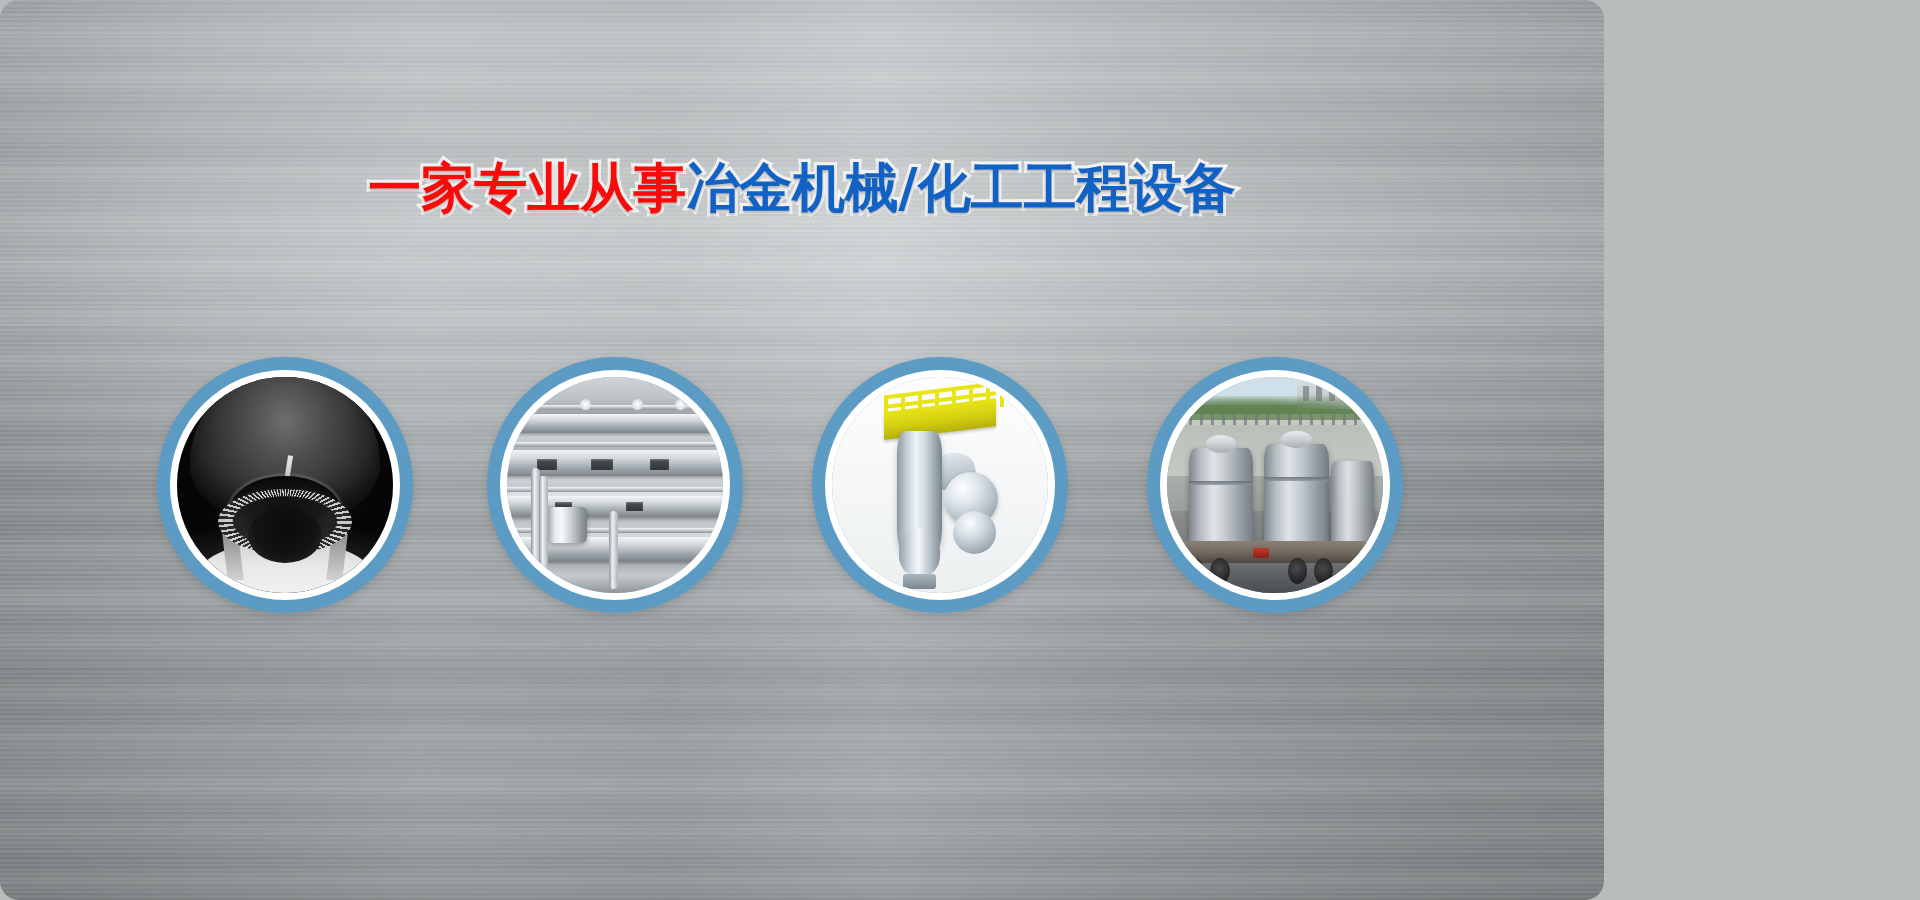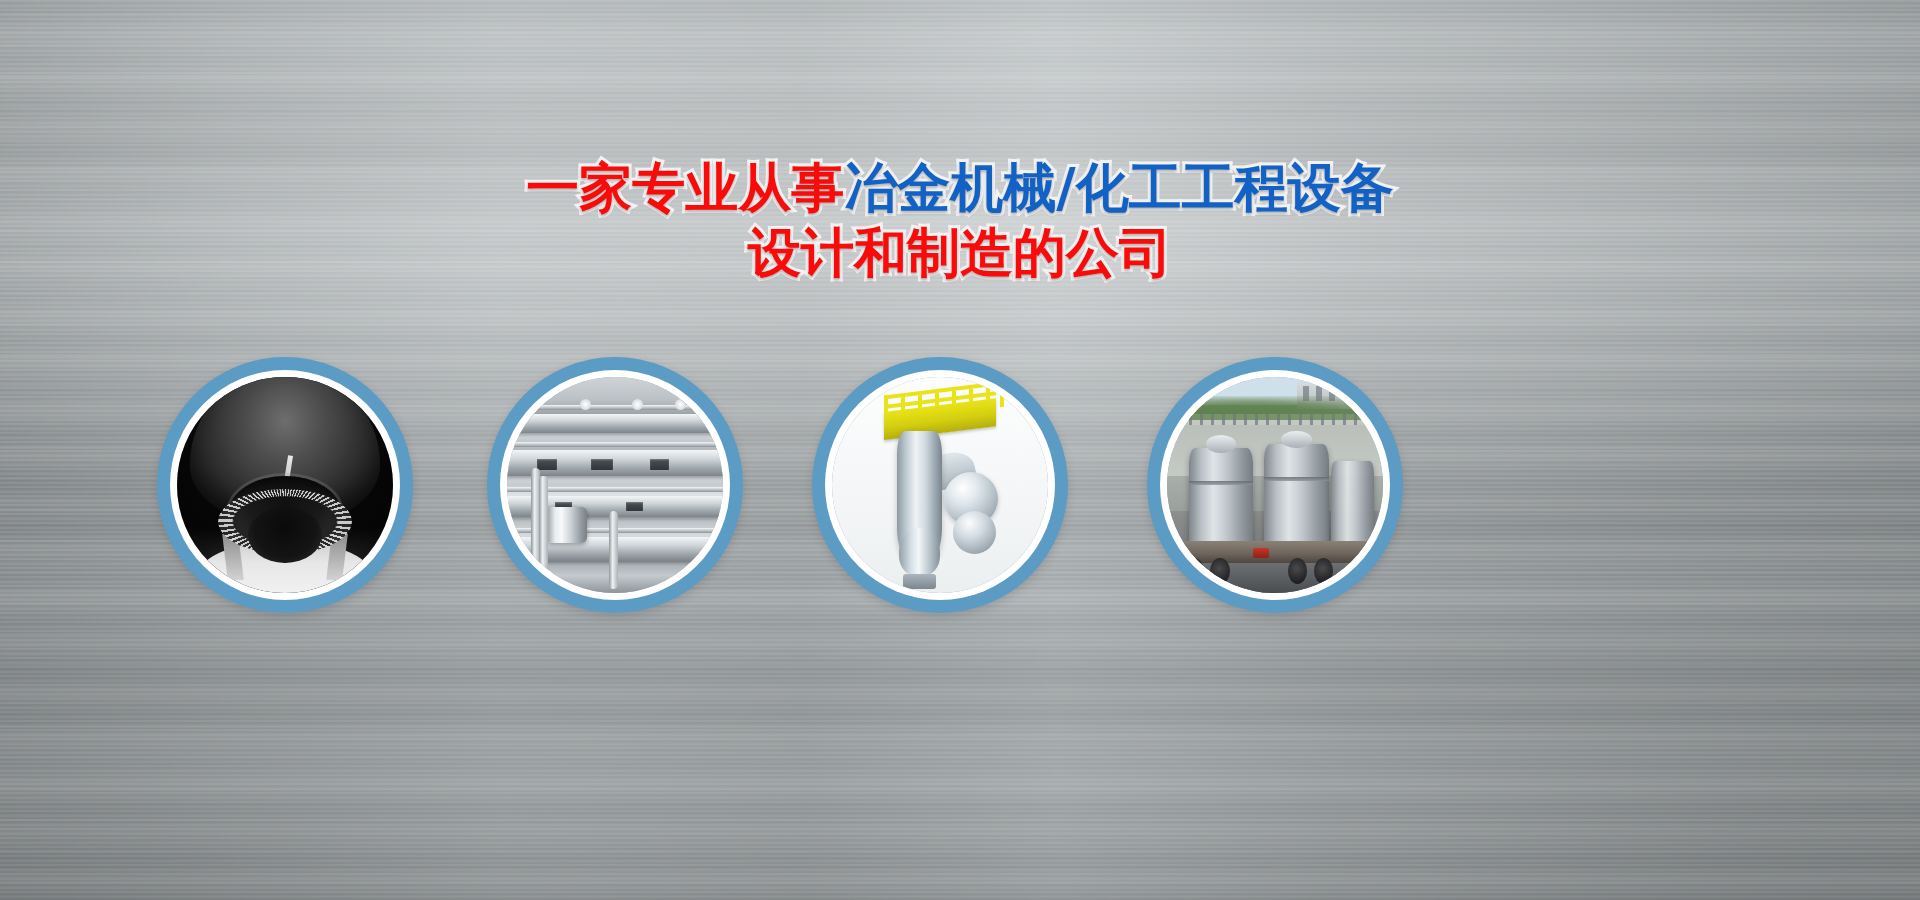--- a/index.html
+++ b/index.html
@@ -4,21 +4,21 @@
 <title>Banner</title>
 <style>
   html,body{margin:0;padding:0;background:#b9bcbd;}
   body{
     width:1920px;height:900px;overflow:hidden;
     font-family:"DejaVu Sans","Liberation Sans",sans-serif;
   }
 
   
   #banner{
-    position:relative;width:1920px;height:900px;overflow:hidden;
+    position:relative;width:1604px;height:900px;overflow:hidden;
     background:
       
       repeating-linear-gradient(to bottom,
         rgba(255,255,255,0.00) 0px,
         rgba(255,255,255,0.16) 1px,
         rgba(255,255,255,0.00) 2px,
         rgba(0,0,0,0.045)      3px,
         rgba(255,255,255,0.00) 4px,
         rgba(255,255,255,0.10) 6px,
         rgba(0,0,0,0.030)      8px,
@@ -34,20 +34,21 @@
         #cfd2d3 0%, #d5d8d9 6%, #c7cacb 15%,
         #d9dcdd 27%, #cdd0d1 38%, #c2c5c6 47%,
         #b7babb 56%, #c6c9ca 66%, #bcbfc0 76%,
         #c9cccd 86%, #bfc2c3 94%, #b4b7b8 100%),
       
       linear-gradient(to right,
         #b8bbbc 0%, #c9cccd 12%, #d6d9da 26%,
         #cfd2d3 42%, #dfe2e3 55%, #cdd0d1 70%,
         #c2c5c6 84%, #b5b8b9 100%);
     background-blend-mode:overlay,overlay,multiply,normal;
+    border-radius:19px;
   }
   
   #banner::before{
     content:"";position:absolute;inset:0;pointer-events:none;
     background:
       repeating-linear-gradient(to bottom,
         rgba(255,255,255,0) 0px,
         rgba(255,255,255,0) 13px,
         rgba(255,255,255,0.13) 14px,
         rgba(255,255,255,0) 15px,
@@ -349,21 +350,20 @@
     background:linear-gradient(to bottom,#6d7072 0%,#585b5e 60%,#4a4d50 100%);
   }
 </style>
 </head>
 <body>
 
 <div id="banner">
 
   <div id="headline">
     <span class="ln ln1"><span class="t-red">一家专业从事</span><span class="t-blue">冶金机械/化工工程设备</span></span>
-    <span class="ln ln2"><span class="t-red">设计和制造的公司</span></span>
   </div>
 
   <div class="medallion" style="left:157px;top:357px;">
     <div class="whitering"></div>
     <div class="photo p1">
       <div class="scene">
         <div class="base"></div>
         <div class="leg l"></div>
         <div class="leg r"></div>
         <div class="cone"></div>

